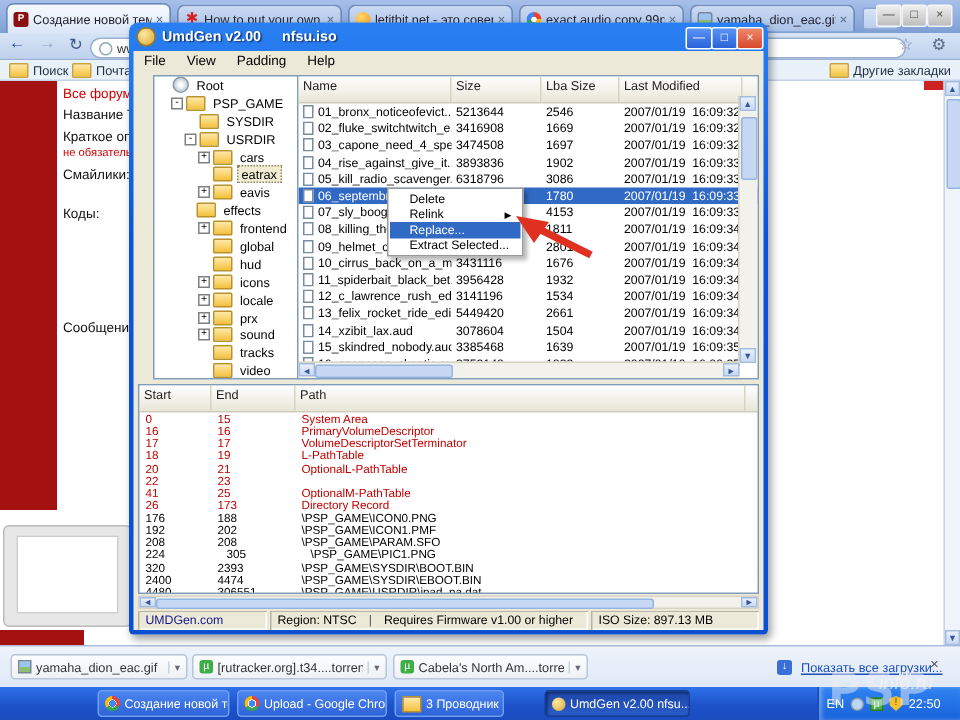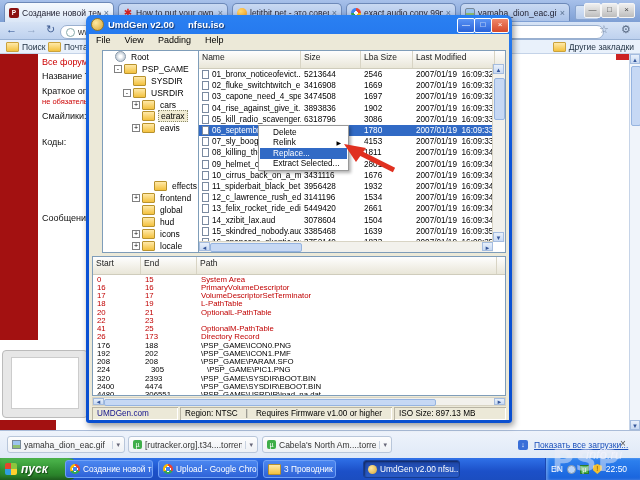--- a/index.html
+++ b/index.html
@@ -334,21 +334,21 @@
         <div class="titem" style="padding-left: 29px;">
           <span class="expspace"></span>
           <span class="foldic"></span>
           <span class="tlabel tsel">eatrax</span>
         </div>
         <div class="titem" style="padding-left: 29px;">
           <span class="exp">+</span>
           <span class="foldic"></span>
           <span class="tlabel">eavis</span>
         </div>
-        <div class="titem" style="padding-left: 41px; margin-top: 46px;">
+        <div class="titem" style="padding-left: 18px;">
           <span class="expspace"></span>
           <span class="foldic"></span>
           <span class="tlabel">effects</span>
         </div>
         <div class="titem" style="padding-left: 29px;">
           <span class="exp">+</span>
           <span class="foldic"></span>
           <span class="tlabel">frontend</span>
         </div>
         <div class="titem" style="padding-left: 29px;">
@@ -622,24 +622,20 @@
     <div class="mi hl">Replace...</div>
     <div class="mi">Extract Selected...</div>
   </div>
 
 <svg id="arrow" width="56" height="36">
   <line x1="52" y1="32" x2="16" y2="14" stroke="#e03020" stroke-width="5"></line>
   <polygon points="2,6 24,10 14,24" fill="#e03020"></polygon>
 </svg>
 
 <div id="taskbar">
-  <div id="start">
-    <span id="startflag"></span>
-    <span>пуск</span>
-  </div>
   <div id="tray">
     <span>EN</span>
     <span class="tr-snd"></span>
     <span class="tr-tor">µ</span>
     <span class="tr-shield">!</span>
     <span>22:50</span>
   </div>
 <div class="task" style="left: 65px; width: 88px;">
       <span class="tk-chrome"></span>
       <span>Создание новой тем...</span>

